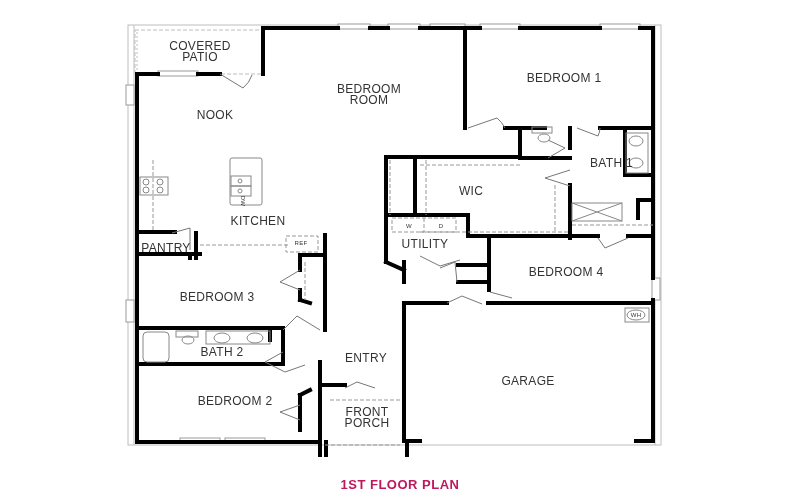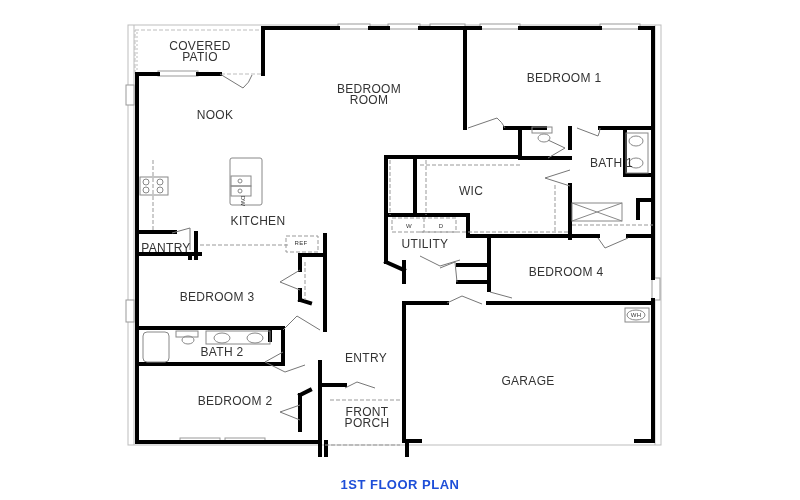--- a/index.html
+++ b/index.html
@@ -1,20 +1,20 @@
 <!DOCTYPE html>
 <html><head>
 <meta charset="utf-8">
 <style>
   html, body { margin: 0; padding: 0; background: #ffffff; }
   body { width: 800px; height: 500px; position: relative; overflow: hidden; font-family: "Liberation Sans", sans-serif; }
   svg { position: absolute; left: 0; top: 0; }
   .lbl { position: absolute; font-family: "Liberation Sans", sans-serif; font-size: 12px; color: #333; letter-spacing: 0.3px; text-align: center; white-space: nowrap; transform: translate(-50%, -50%); line-height: 11px; }
   .lbl.small { font-size: 6px; line-height: 7px; }
-  .title { position: absolute; left: 400px; top: 484px; transform: translate(-50%, -50%); font-size: 13px; font-weight: bold; color: #1d4ed8; letter-spacing: 0.5px; }
+  .title { position: absolute; left: 400px; top: 484px; transform: translate(-50%, -50%); font-size: 13px; font-weight: bold; color: #be185d; letter-spacing: 0.5px; }
 </style>
 </head>
 <body>
 
 <svg width="800" height="500" viewBox="0 0 800 500">
 
   <g fill="none" stroke="#bdbdbd" stroke-width="1">
     <rect x="128" y="25" width="533" height="420"></rect>
     <line x1="134" y1="25" x2="134" y2="445"></line>
     <rect x="135" y="30" width="128" height="44" stroke-dasharray="4 2"></rect>

